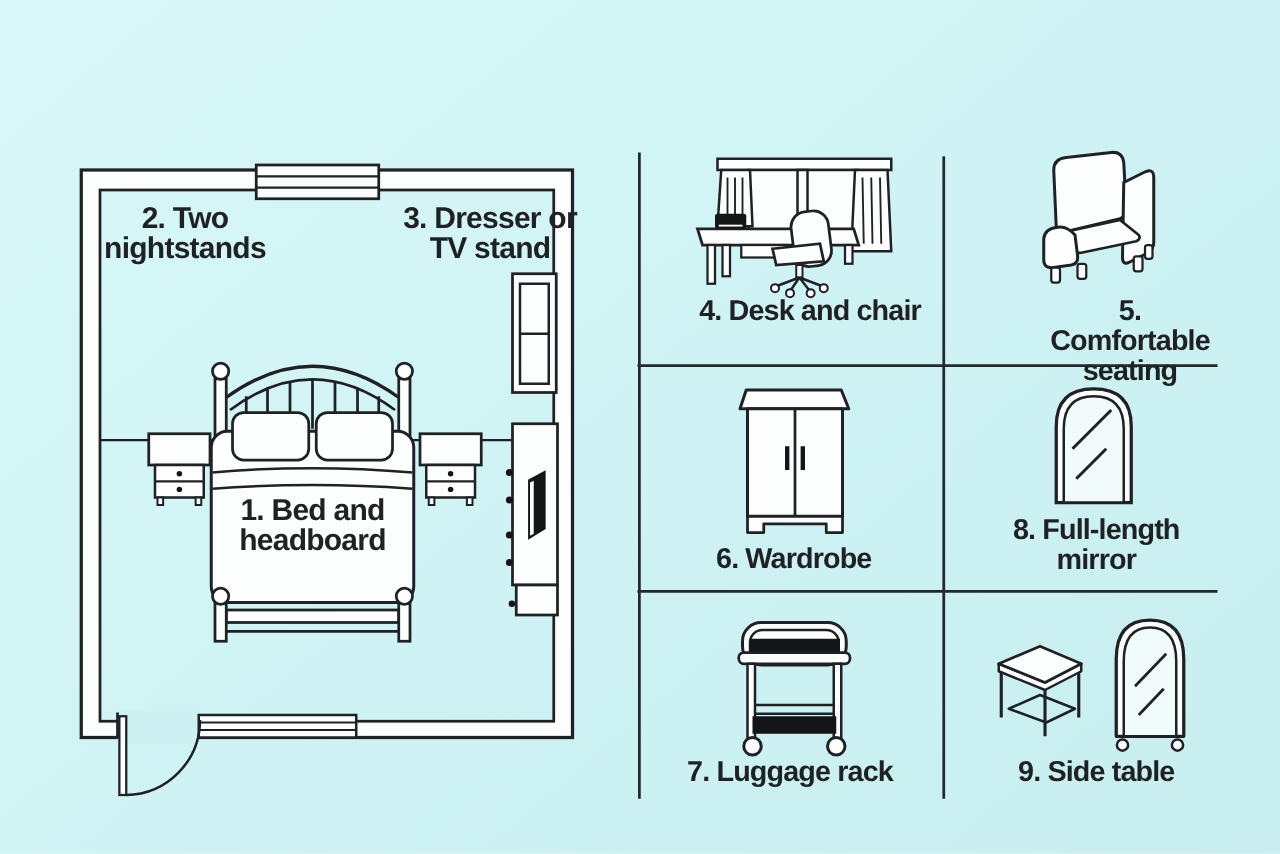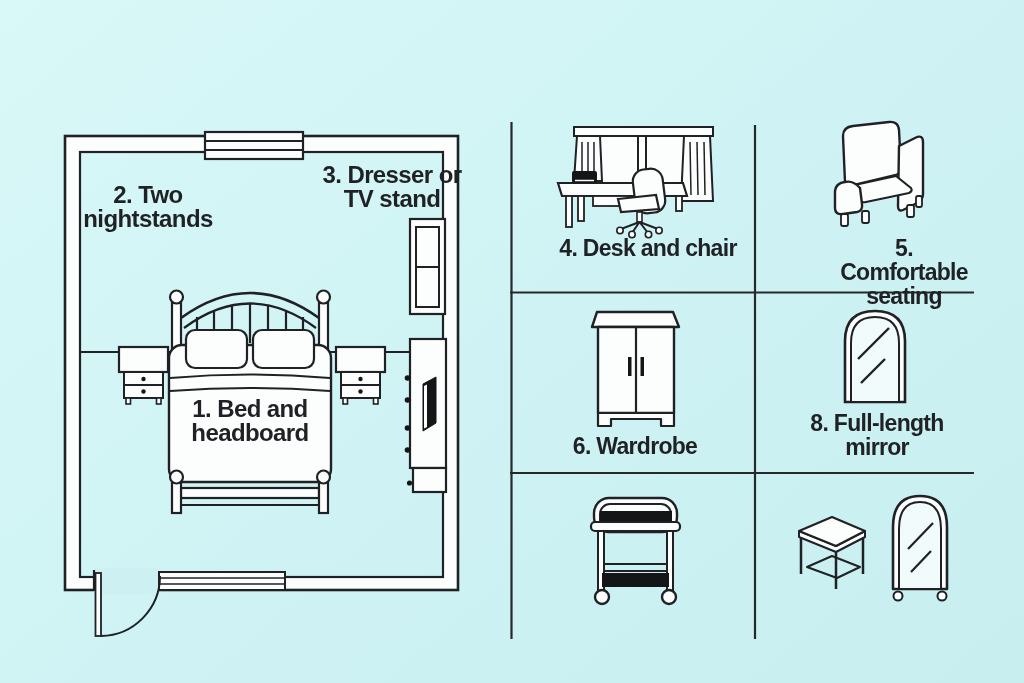--- a/index.html
+++ b/index.html
@@ -219,25 +219,27 @@
       <circle cx="942" cy="596" r="4.5" fill="#fcfefe" stroke="#1f2124" stroke-width="2"></circle>
       <line x1="801" y1="535" x2="801" y2="574" stroke="#1f2124" stroke-width="2.5"></line>
       <line x1="863" y1="535" x2="863" y2="574" stroke="#1f2124" stroke-width="2.5"></line>
       <line x1="836" y1="548" x2="836" y2="589" stroke="#1f2124" stroke-width="2.5"></line>
       <path d="M832,556 L860,567 L837,578 L807,567 Z" fill="none" stroke="#1f2124" stroke-width="2"></path>
       <path d="M799,531 L836,546 L865,531 L865,537 L836,552 L799,537 Z" fill="#fcfefe" stroke="#1f2124" stroke-width="2"></path>
       <path d="M832,517 L865,531 L836,546 L799,531 Z" fill="#fcfefe" stroke="#1f2124" stroke-width="2.2"></path>
     </g>
   </svg>
 
-  <div class="lbl" style="left:148px;top:163px;margin-top:20px;">2. Two
+  <div class="lbl" style="left:148px;top:163px;">2. Two
 nightstands</div>
   <div class="lbl" style="left:372px;top:163px;margin-left:20px;">3. Dresser or
 TV stand</div>
   <div class="lbl" style="left:250px;top:397px;">1. Bed and
 headboard</div>
 
   <div class="lbl small" style="left:636px;top:236px;margin-left:12px;">4. Desk and chair</div>
   <div class="lbl small" style="left:884px;top:236px;margin-left:20px;">5. Comfortable seating</div>
   <div class="lbl small" style="left:635px;top:434px;">6. Wardrobe</div>
   <div class="lbl small" style="left:877px;top:411px;">8. Full-length
 mirror</div>
+  <div class="lbl small" style="left:632px;top:605px;">7. Luggage rack</div>
+  <div class="lbl small" style="left:877px;top:605px;">9. Side table</div>
 </div>
 
 </body></html>

